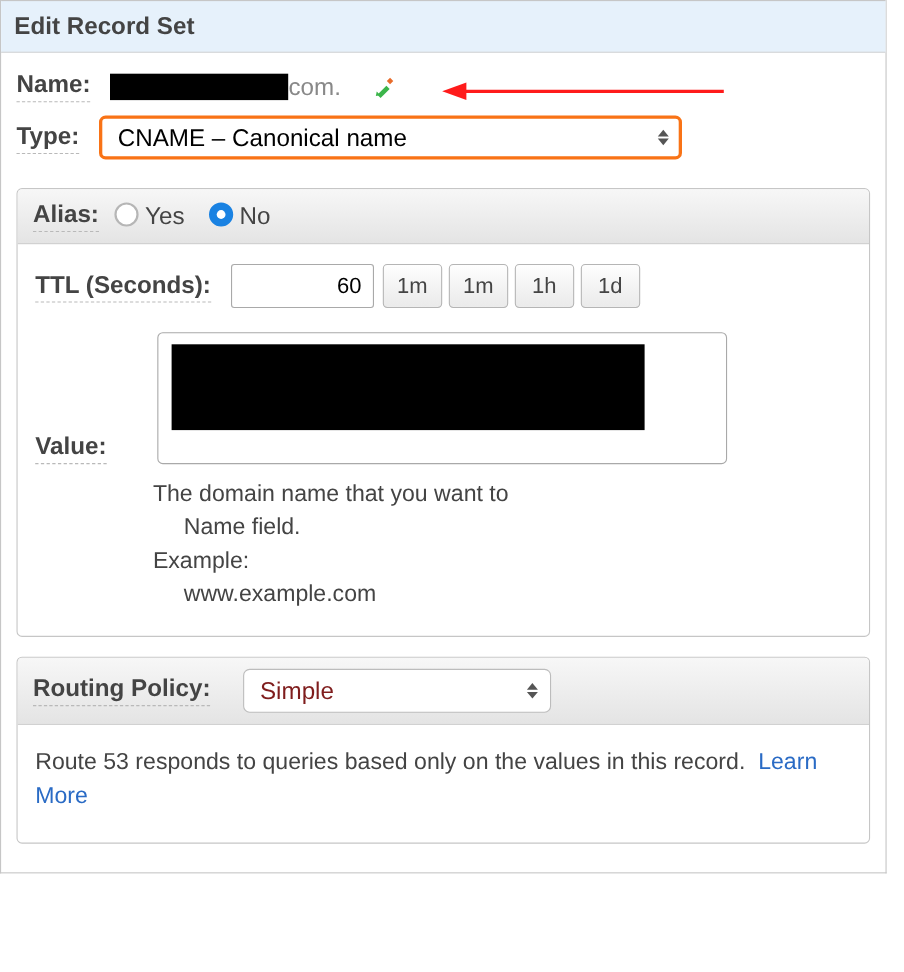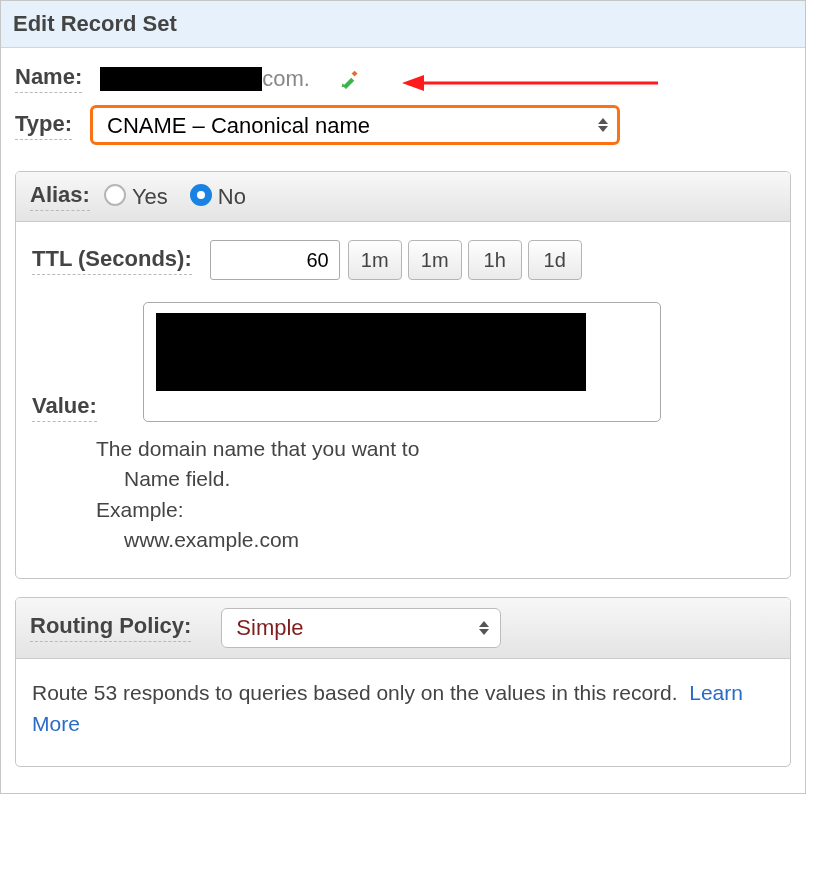--- a/index.html
+++ b/index.html
@@ -89,21 +89,21 @@
     }
     .value-row { display: flex; align-items: flex-end; }
     .value-textarea-wrap {
       width: 518px; height: 120px;
       border: 1px solid #a9a9a9; border-radius: 5px;
       padding: 10px 12px;
       background: #fff;
     }
     .redacted-value { width: 430px; height: 78px; background: #000; }
     .help-text {
-      margin-left: 64px; margin-top: 12px; font-size: 21px; color: #444; line-height: 1.45;
+      margin-left: 107px; margin-top: 12px; font-size: 21px; color: #444; line-height: 1.45;
     }
     .help-text .indent { padding-left: 28px; display: block; }
     .rp-select-wrap { position: relative; width: 280px; }
     select.rp-select {
       width: 100%; height: 40px; font-size: 22px; color: #7f1d1d;
       padding: 4px 36px 4px 14px; border: 1px solid #bcbcbc; border-radius: 6px;
       background: #fff; appearance: none; -webkit-appearance: none;
     }
     .rp-body { padding: 18px 16px 26px 16px; font-size: 21px; color: #444; line-height: 1.5; }
     a.learn-more { color: #2a6bc5; text-decoration: none; }

